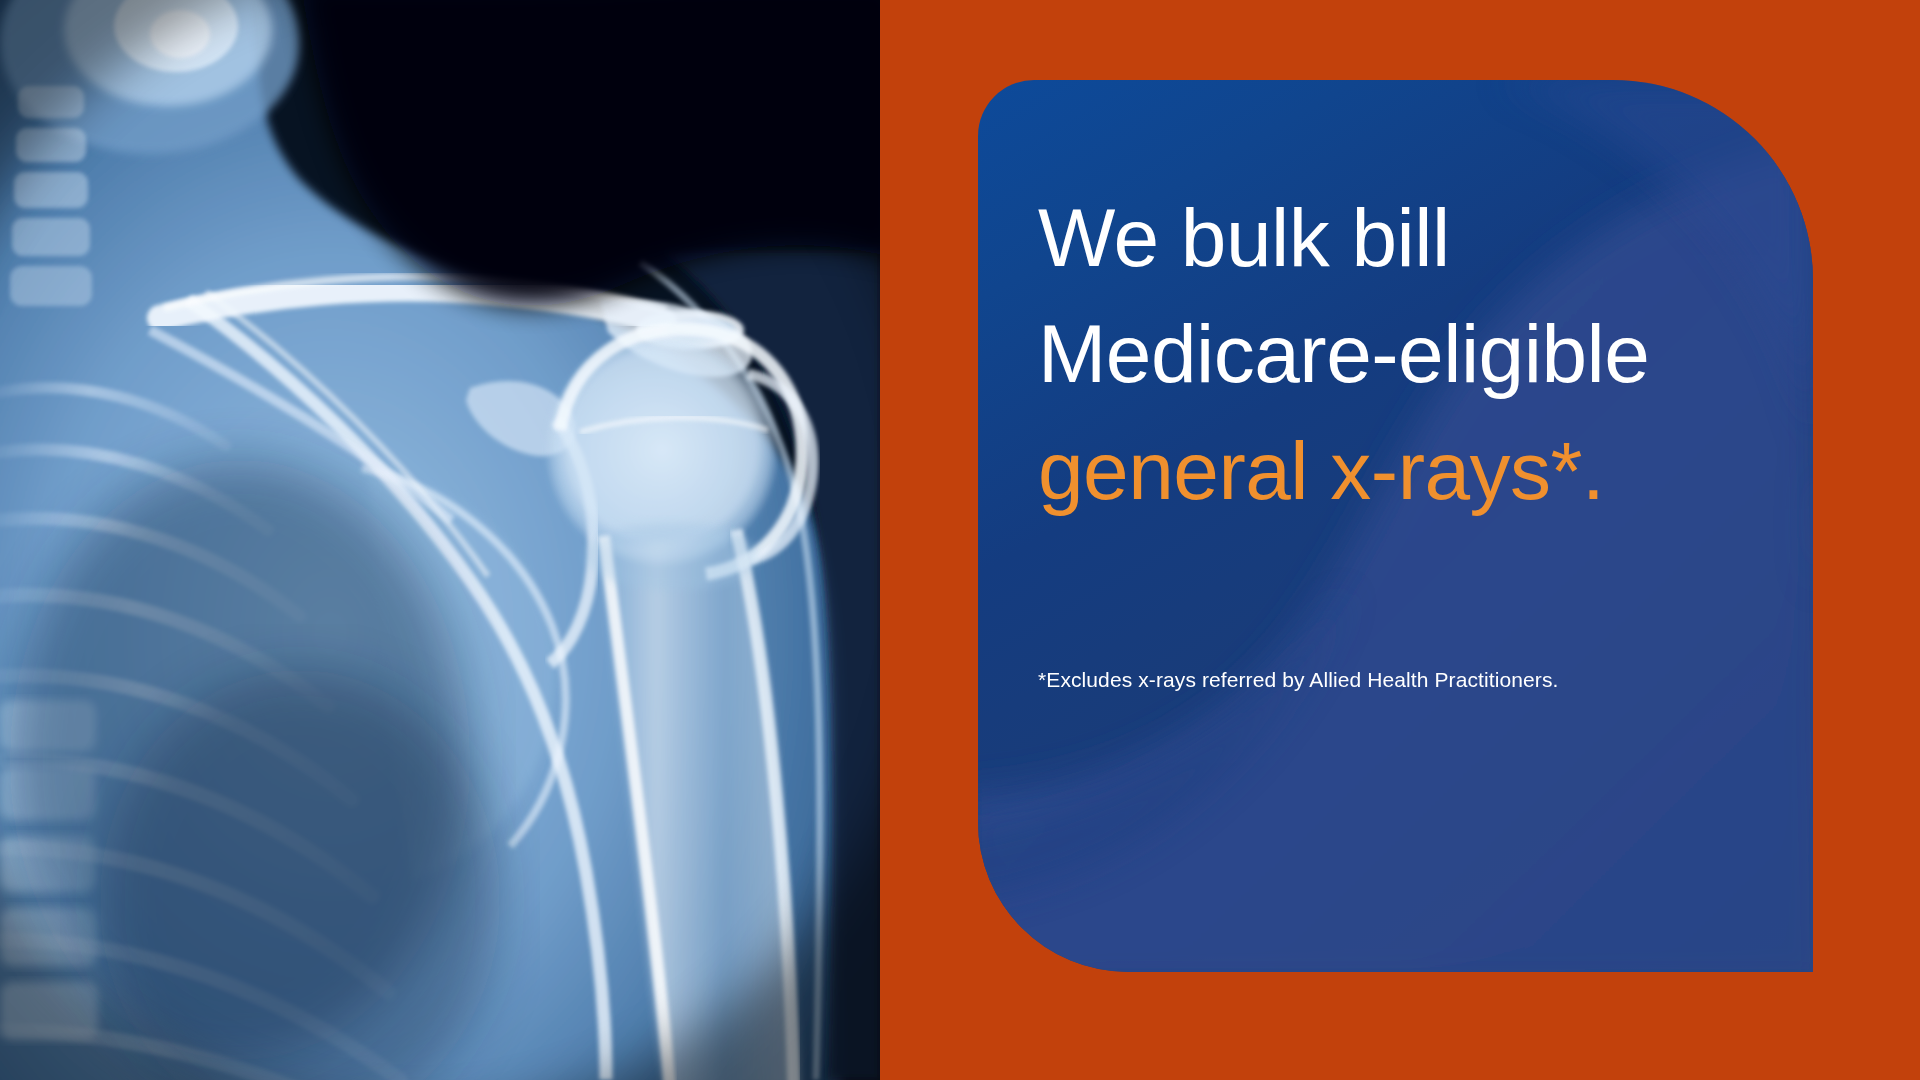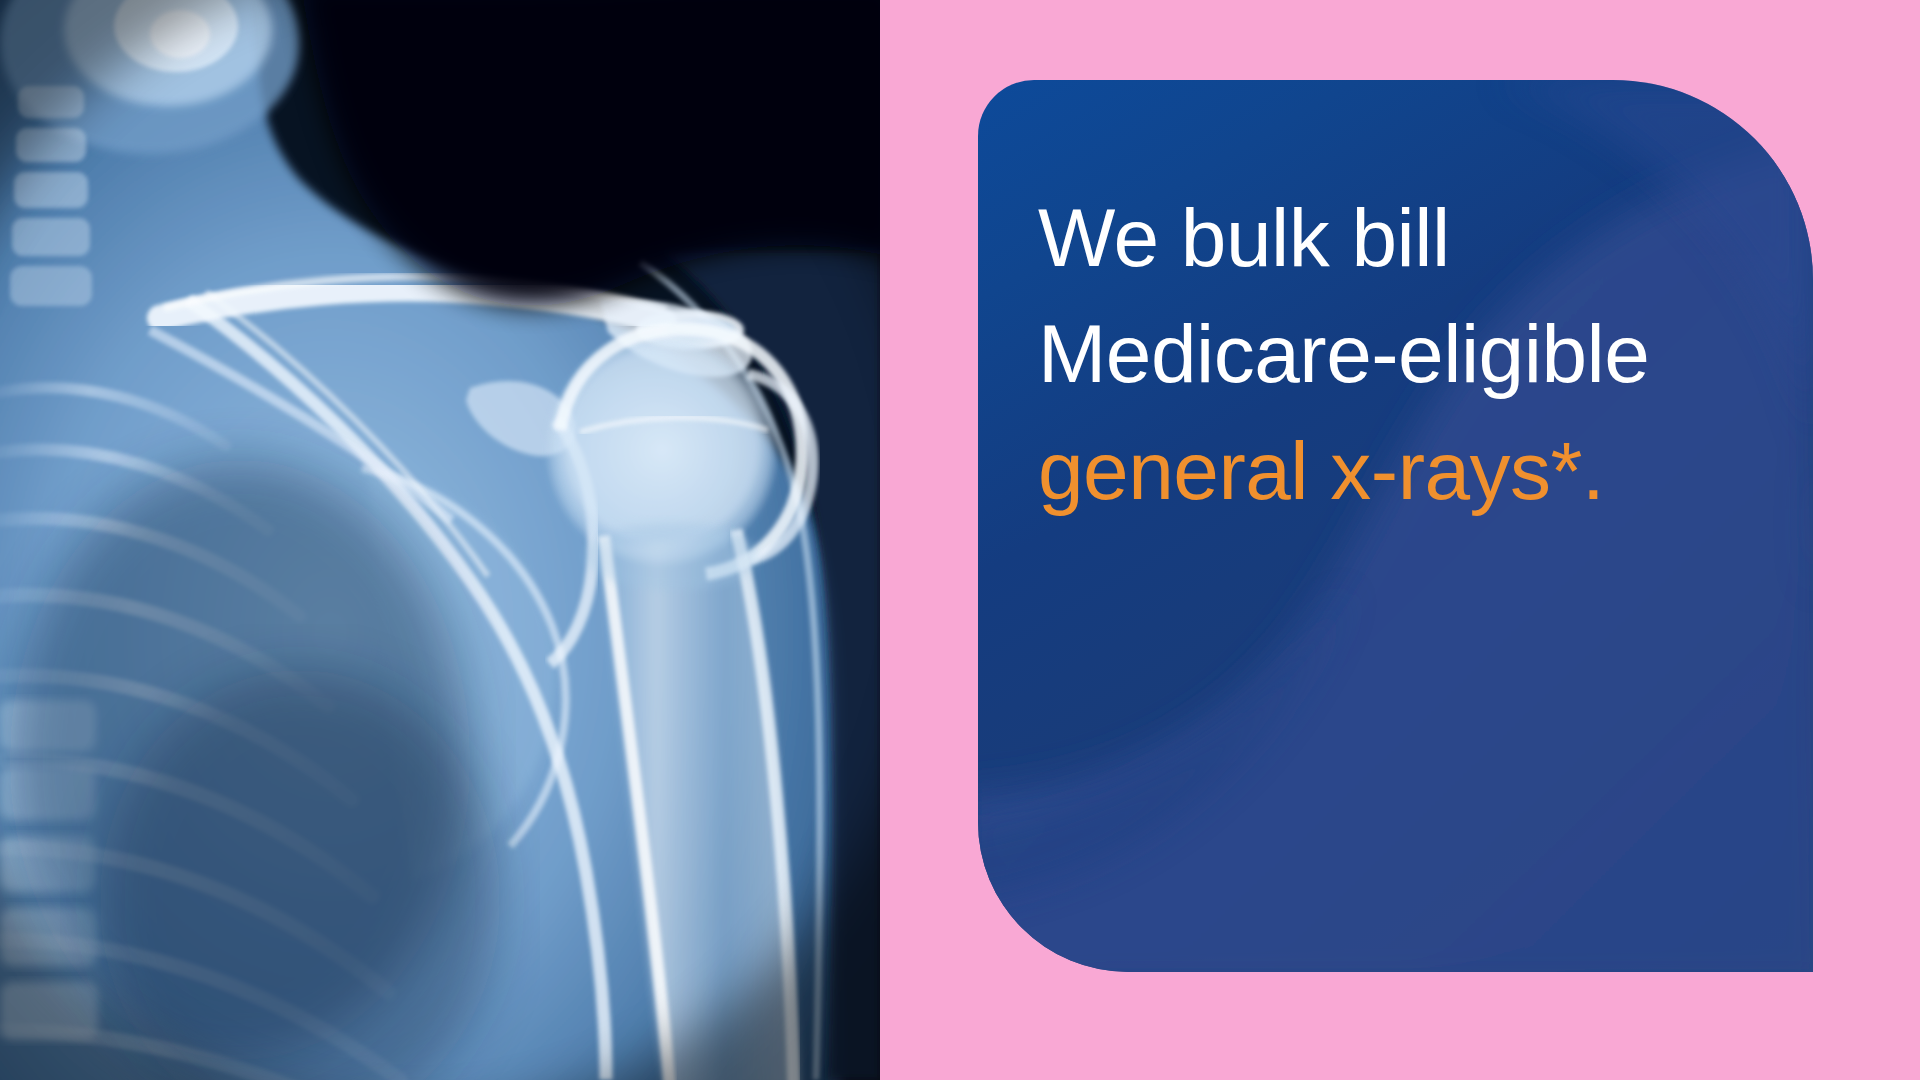--- a/index.html
+++ b/index.html
@@ -10,21 +10,21 @@
     height:1080px;
     background:#000000;
     overflow:hidden;
     font-family:"Liberation Sans", sans-serif;
   }
 
   .stage {
     position:relative;
     width:1920px;
     height:1080px;
-    background:#f9a8d4;
+    background:#c2410c;
     overflow:hidden;
   }
 
   
   .xray-panel {
     position:absolute;
     left:0; top:0;
     width:880px;
     height:1080px;
     background:#02040a;
@@ -271,16 +271,17 @@
                  C 840,330 848,430 835,520 L 835,0 Z" fill="#2b4a91" opacity="0.55" filter="url(#blobBlur)"></path>
 
         <path d="M -40,760 C 70,744 170,700 250,640
                  C 300,602 340,556 372,506
                  C 330,606 260,700 160,760 C 100,796 30,816 -40,824 Z" fill="#1f3f80" opacity="0.5" filter="url(#blobBlur)"></path>
       </svg>
     </div>
 
     <h1 class="headline"><span>We bulk bill Medicare-eligible </span><span class="accent">general x-rays*.</span></h1>
 
+    <p class="footnote">*Excludes x-rays referred by Allied Health Practitioners.</p>
 
   </div>
 
 </div>
 
 </body></html>

